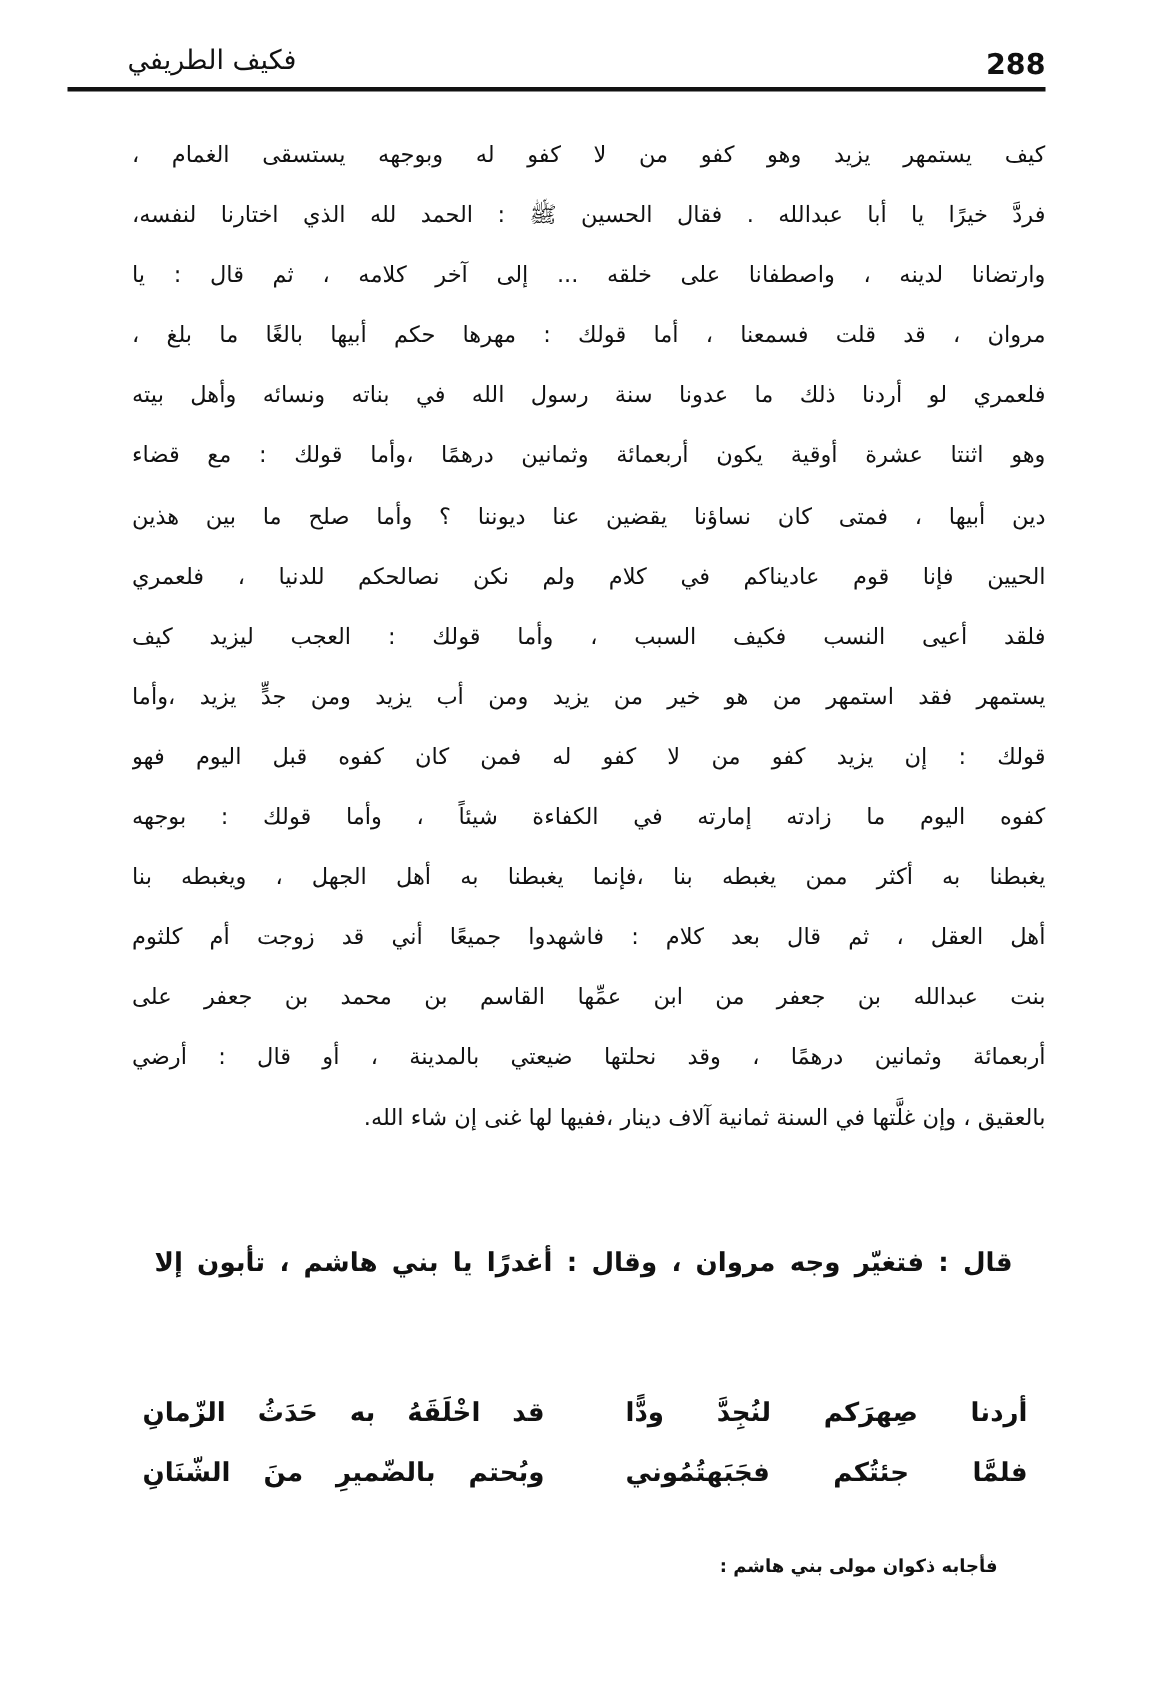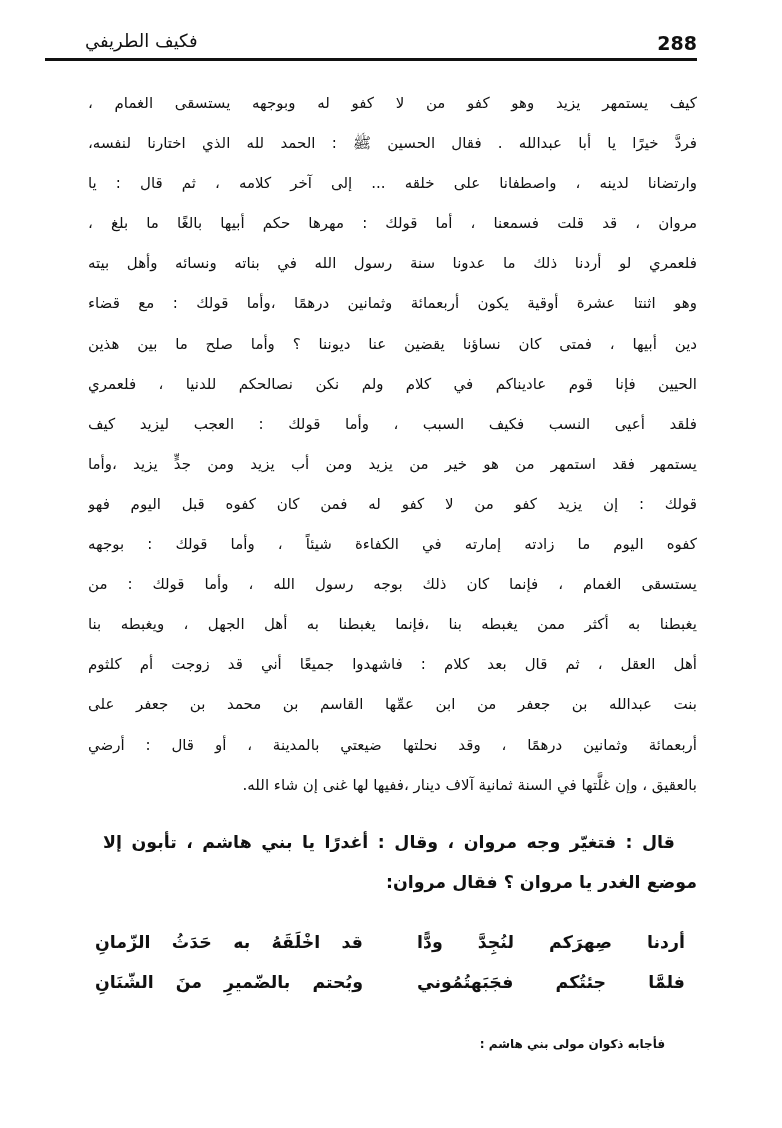--- a/index.html
+++ b/index.html
@@ -143,31 +143,29 @@
     <span class="line">وارتضانا لدينه ، واصطفانا على خلقه ... إلى آخر كلامه ، ثم قال : يا</span>
     <span class="line">مروان ، قد قلت فسمعنا ، أما قولك : مهرها حكم أبيها بالغًا ما بلغ ،</span>
     <span class="line">فلعمري لو أردنا ذلك ما عدونا سنة رسول الله في بناته ونسائه وأهل بيته</span>
     <span class="line">وهو اثنتا عشرة أوقية يكون أربعمائة وثمانين درهمًا ،وأما قولك : مع قضاء</span>
     <span class="line">دين أبيها ، فمتى كان نساؤنا يقضين عنا ديوننا ؟ وأما صلح ما بين هذين</span>
     <span class="line">الحيين فإنا قوم عاديناكم في كلام ولم نكن نصالحكم للدنيا ، فلعمري</span>
     <span class="line">فلقد أعيى النسب فكيف السبب ، وأما قولك : العجب ليزيد كيف</span>
     <span class="line">يستمهر فقد استمهر من هو خير من يزيد ومن أب يزيد ومن جدٍّ يزيد ،وأما</span>
     <span class="line">قولك : إن يزيد كفو من لا كفو له فمن كان كفوه قبل اليوم فهو</span>
     <span class="line">كفوه اليوم ما زادته إمارته في الكفاءة شيئاً ، وأما قولك : بوجهه</span>
-    <span class="line">يستسقى الغمام ، فإنما كان ذلك بوجه رسول الله ، وأما قولك : من</span>
     <span class="line">يغبطنا به أكثر ممن يغبطه بنا ،فإنما يغبطنا به أهل الجهل ، ويغبطه بنا</span>
     <span class="line">أهل العقل ، ثم قال بعد كلام : فاشهدوا جميعًا أني قد زوجت أم كلثوم</span>
     <span class="line">بنت عبدالله بن جعفر من ابن عمِّها القاسم بن محمد بن جعفر على</span>
     <span class="line">أربعمائة وثمانين درهمًا ، وقد نحلتها ضيعتي بالمدينة ، أو قال : أرضي</span>
     <span class="line last">بالعقيق ، وإن غلَّتها في السنة ثمانية آلاف دينار ،ففيها لها غنى إن شاء الله.</span>
   </div>
 
   <div class="para2">
     <span class="line first">قال : فتغيّر وجه مروان ، وقال : أغدرًا يا بني هاشم ، تأبون إلا</span>
-    <span class="line last">موضع الغدر يا مروان ؟ فقال مروان:</span>
   </div>
 
   <div class="poem">
     <div class="verse">
       <span class="hemistich">أردنا صِهرَكم لنُجِدَّ ودًّا</span>
       <span class="hemistich">قد اخْلَقَهُ به حَدَثُ الزّمانِ</span>
     </div>
     <div class="verse">
       <span class="hemistich">فلمَّا جئتُكم فجَبَهتُمُوني</span>
       <span class="hemistich">وبُحتم بالضّميرِ منَ الشّنَانِ</span>

